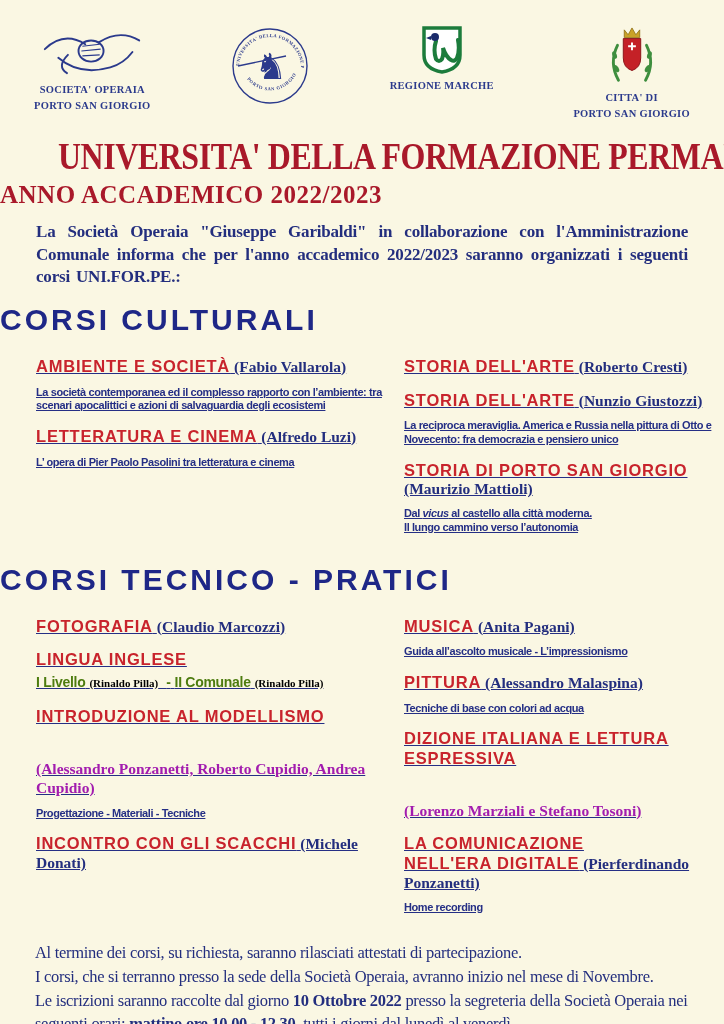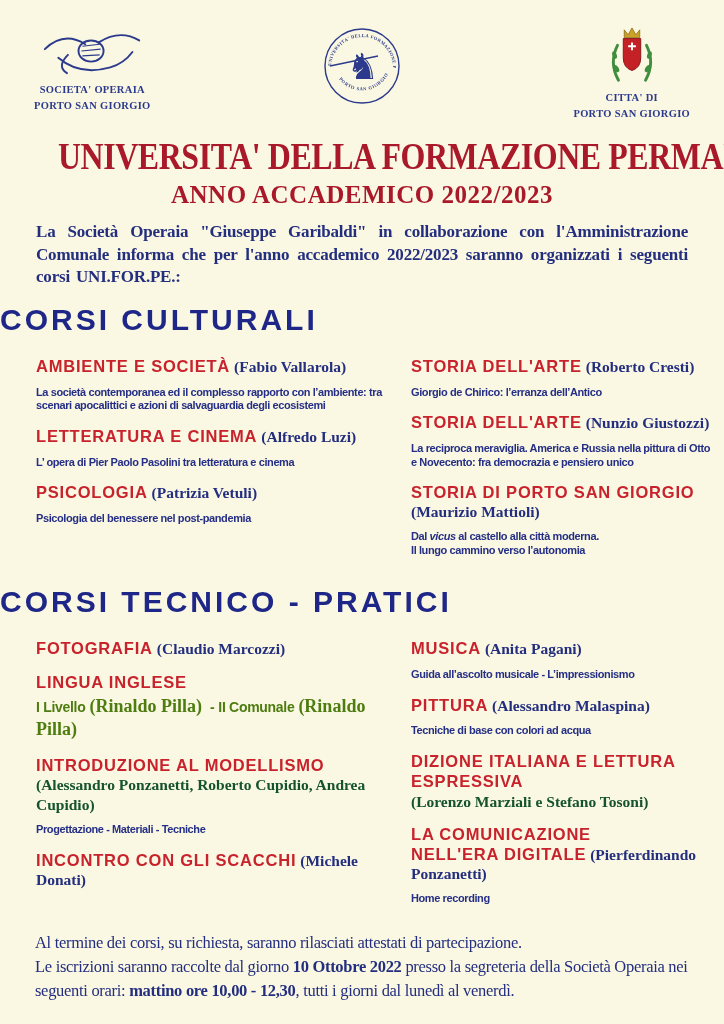--- a/index.html
+++ b/index.html
@@ -12,49 +12,49 @@
   
   .logos{display:flex;justify-content:space-between;align-items:flex-start;padding:26px 34px 0 34px;}
   .logo{display:flex;flex-direction:column;align-items:center;}
   .logo-label{font-size:10.5px;font-weight:bold;color:#2B3A8C;text-align:center;line-height:1.55;letter-spacing:.3px;margin-top:4px;}
   
   .title{
     text-align:center;color:#A9192A;font-weight:bold;font-size:38px;
     margin-top:14px;line-height:1.05;transform:scaleX(.84);transform-origin:center;
     white-space:nowrap;letter-spacing:-.5px;
   }
-  .subtitle{text-align:center;color:#A9192A;font-weight:bold;font-size:25px;margin-top:5px;letter-spacing:.5px;}
+  .subtitle{text-align:left;color:#A9192A;font-weight:bold;font-size:25px;margin-top:5px;letter-spacing:.5px;}
   
   .intro{
     margin:12px 36px 0 36px;text-align:justify;font-weight:bold;font-size:17px;
     line-height:1.32;color:#232E7E;letter-spacing:-.2px;word-spacing:2px;
   }
   
   .section-heading{
     text-align:left;font-family:"Liberation Sans",sans-serif;font-weight:bold;
     font-size:30px;letter-spacing:3px;color:#1E2787;margin-top:14px;
   }
   .section-heading.second{}
   
-  .courses{display:grid;grid-template-columns:350px 1fr;column-gap:25px;padding:20px 8px 0 36px;align-items:start;}
+  .courses{display:grid;grid-template-columns:350px 1fr;column-gap:18px;padding:20px 8px 0 36px;align-items:start;text-decoration:underline;}
   .course-item{margin-bottom:14px;}
   .course-title{
     font-family:"Liberation Sans",sans-serif;font-weight:bold;font-size:16.5px;
     letter-spacing:.8px;color:#C8232C;line-height:1.2;
   }
   .teacher{font-family:"Liberation Serif",serif;font-weight:bold;font-size:15.5px;color:#232E7E;letter-spacing:0;}
-  .teacher-line{font-weight:bold;font-size:15.5px;color:#14532d;line-height:1.25;}
+  .teacher-line{font-weight:bold;font-size:15.5px;color:#a21caf;line-height:1.25;margin-top:32px;}
   .desc{
     font-family:"Liberation Sans",sans-serif;font-weight:bold;font-size:11px;
     line-height:1.24;color:#252F85;letter-spacing:-.4px;margin-top:9px;
   }
   .desc .it{font-style:italic;}
   .levels{margin-top:2px;line-height:1.3;}
   .levels .lvl{font-family:"Liberation Sans",sans-serif;font-weight:bold;font-size:14px;color:#4d7c0f;letter-spacing:-.3px;}
-  .levels .tname{font-weight:bold;font-size:18px;color:#4d7c0f;}
+  .levels .tname{font-weight:bold;font-size:11px;color:#000000;}
   
   .closing{margin:12px 35px 0 35px;font-size:16.5px;line-height:1.45;color:#232E7E;letter-spacing:-.3px;}
   .closing b{font-weight:bold;}
   svg{display:block;}
 </style>
 </head>
 <body>
 
 <div class="page">
 
@@ -92,20 +92,31 @@
           <textPath href="#sealTop" startOffset="2">UNIVERSITA' DELLA FORMAZIONE PERMANENTE</textPath>
         </text>
         <text font-size="4.6" fill="#2B3A8C" font-family="Liberation Serif, serif" font-weight="bold" letter-spacing="0.6">
           <textPath href="#sealBot" startOffset="8">PORTO SAN GIORGIO</textPath>
         </text>
         <line x1="8" y1="40" x2="56" y2="30" stroke="#2B3A8C" stroke-width="1.3"></line>
         <text x="41" y="53" font-size="36" text-anchor="middle" fill="#2B3A8C">♞</text>
       </svg>
     </div>
 
+    <div class="logo">
+      <svg width="40" height="48" viewBox="0 0 40 48">
+        <path d="M2 2 H38 V29 Q38 43 20 46 Q2 43 2 29 Z" fill="#FFFFFF" stroke="#1C7C3C" stroke-width="3.5"></path>
+        <path d="M14 15 q-3 9 0 18 q3 4 6 0 q2-5 1-11 q3 9 8 12 q4 2 6-2 q3-8 1-18" fill="none" stroke="#1C7C3C" stroke-width="4" stroke-linecap="round"></path>
+        <circle cx="13" cy="11" r="4" fill="#1A2B6B"></circle>
+        <path d="M9 10 l-5 2 l5 2 z" fill="#1A2B6B"></path>
+      </svg>
+      <div class="logo-label">
+        <div>REGIONE MARCHE</div>
+      </div>
+    </div>
 
     <div class="logo">
       <svg width="60" height="60" viewBox="0 0 60 62">
         <path d="M16 56 Q6 38 15 20" fill="none" stroke="#3E8E3E" stroke-width="3" stroke-linecap="round"></path>
         <path d="M44 56 Q54 38 45 20" fill="none" stroke="#3E8E3E" stroke-width="3" stroke-linecap="round"></path>
         <ellipse cx="12" cy="30" rx="2.2" ry="4" fill="#3E8E3E" transform="rotate(-20 12 30)"></ellipse>
         <ellipse cx="14" cy="44" rx="2.2" ry="4" fill="#3E8E3E" transform="rotate(-30 14 44)"></ellipse>
         <ellipse cx="48" cy="30" rx="2.2" ry="4" fill="#3E8E3E" transform="rotate(20 48 30)"></ellipse>
         <ellipse cx="46" cy="44" rx="2.2" ry="4" fill="#3E8E3E" transform="rotate(30 46 44)"></ellipse>
         <path d="M22 12 L22 4 L26 9 L30 2 L34 9 L38 4 L38 12 Z" fill="#C9A227" stroke="#8A6A10" stroke-width=".8"></path>
@@ -131,32 +142,26 @@
       <div class="course-item">
         <span class="course-title">AMBIENTE E SOCIETÀ</span>
         <span class="teacher">(Fabio Vallarola)</span>
         <div class="desc">La società contemporanea ed il complesso rapporto con l’ambiente: tra scenari apocalittici e azioni di salvaguardia degli ecosistemi</div>
       </div>
       <div class="course-item">
         <span class="course-title">LETTERATURA E CINEMA</span>
         <span class="teacher">(Alfredo Luzi)</span>
         <div class="desc">L’ opera di Pier Paolo Pasolini tra letteratura e cinema</div>
       </div>
-      <div class="course-item">
-        <span class="course-title">PSICOLOGIA</span>
-        <span class="teacher">(Patrizia Vetuli)</span>
-        <div class="desc">Psicologia del benessere nel post-pandemia</div>
-      </div>
     </div>
 
     <div>
       <div class="course-item">
         <span class="course-title">STORIA DELL'ARTE</span>
         <span class="teacher">(Roberto Cresti)</span>
-        <div class="desc">Giorgio de Chirico: l’erranza dell’Antico</div>
       </div>
       <div class="course-item">
         <span class="course-title">STORIA DELL'ARTE</span>
         <span class="teacher">(Nunzio Giustozzi)</span>
         <div class="desc">La reciproca meraviglia. America e Russia nella pittura di Otto e Novecento: fra democrazia e pensiero unico</div>
       </div>
       <div class="course-item">
         <span class="course-title">STORIA DI PORTO SAN GIORGIO</span>
         <span class="teacher">(Maurizio Mattioli)</span>
         <div class="desc"><span>Dal </span><span class="it">vicus</span><span> al castello alla città moderna.</span><br><span>Il lungo cammino verso l’autonomia</span></div>
@@ -212,16 +217,17 @@
         <span class="course-title">LA COMUNICAZIONE</span><br>
         <span class="course-title">NELL'ERA DIGITALE</span>
         <span class="teacher">(Pierferdinando Ponzanetti)</span>
         <div class="desc">Home recording</div>
       </div>
     </div>
   </div>
 
   <div class="closing">
     <div>Al termine dei corsi, su richiesta, saranno rilasciati attestati di partecipazione.</div>
+    <div>I corsi, che si terranno presso la sede della Società Operaia, avranno inizio nel mese di Novembre.</div>
     <div><span>Le iscrizioni saranno raccolte dal giorno </span><b>10 Ottobre 2022</b><span> presso la segreteria della Società Operaia nei seguenti orari: </span><b>mattino ore 10,00 - 12,30</b><span>, tutti i giorni dal lunedì al venerdì.</span></div>
   </div>
 
 </div>
 
 </body></html>

